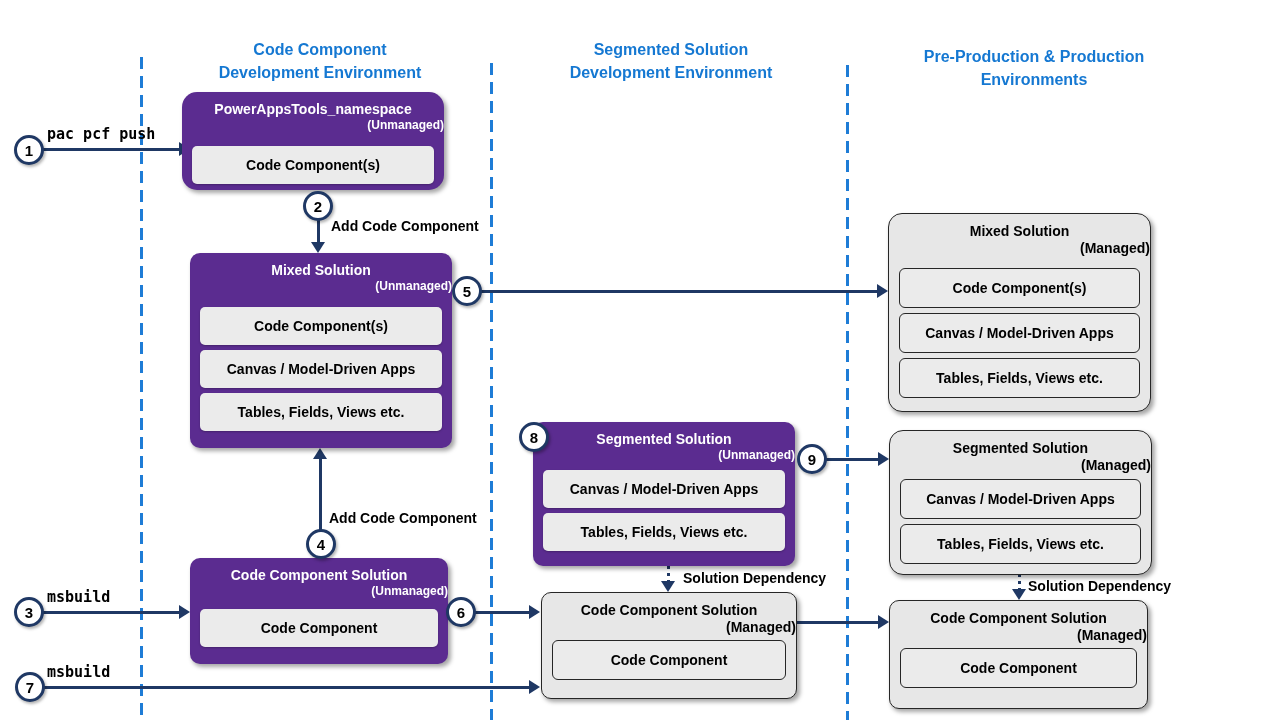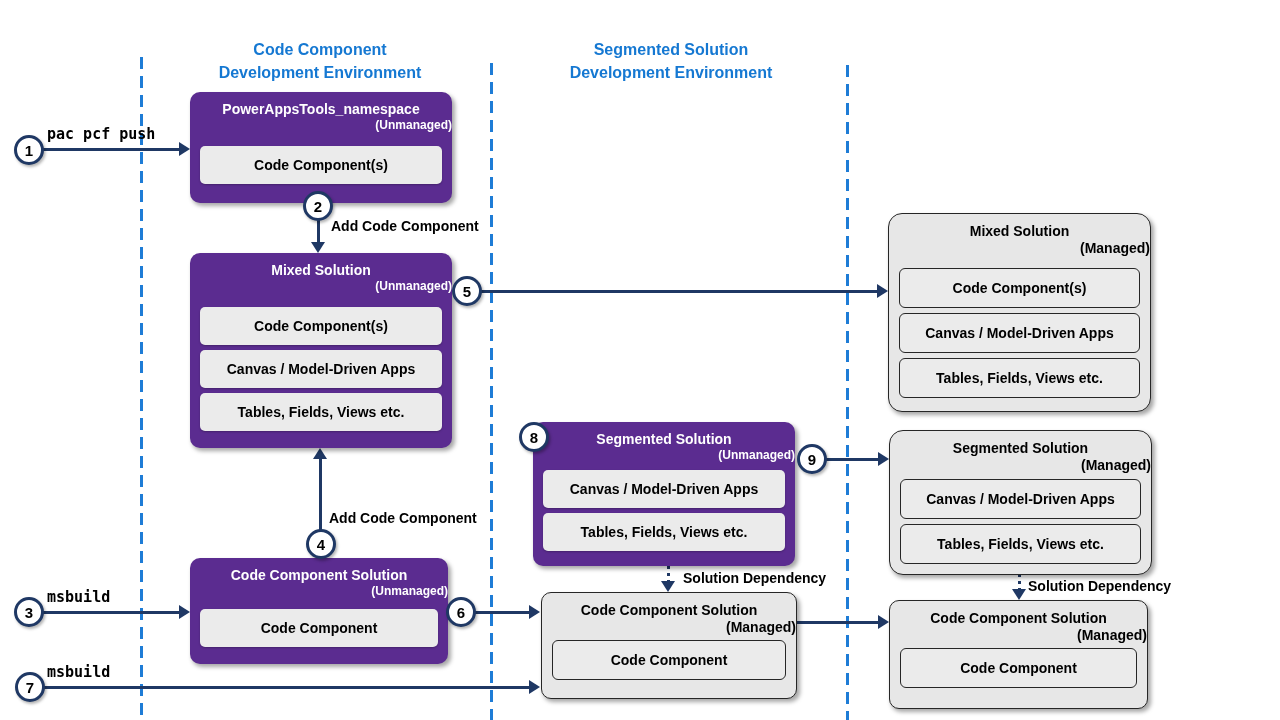--- a/index.html
+++ b/index.html
@@ -56,20 +56,22 @@
 
   <div class="col-header" style="left:170px; top:39px; width:300px;">
     <div>Code Component</div>
     <div>Development Environment</div>
   </div>
   <div class="col-header" style="left:521px; top:39px; width:300px;">
     <div>Segmented Solution</div>
     <div>Development Environment</div>
   </div>
   <div class="col-header" style="left:884px; top:46px; width:300px;">
+    <div>Pre-Production &amp; Production</div>
+    <div>Environments</div>
   </div>
 
   <div class="vdash" style="left:140px; top:57px; height:663px;"></div>
   <div class="vdash" style="left:490px; top:63px; height:657px;"></div>
   <div class="vdash" style="left:846px; top:65px; height:655px;"></div>
 
   <div class="arrow-h" style="left:42px; top:142px; width:148px;">
     <span class="line"></span>
       <span class="head"></span>
   </div>
@@ -107,21 +109,21 @@
   </div>
   <div class="arrow-v down dotted" style="left:661px; top:566px; height:26px;">
     <span class="line"></span>
       <span class="head"></span>
   </div>
   <div class="arrow-v down dotted" style="left:1012px; top:574px; height:26px;">
     <span class="line"></span>
       <span class="head"></span>
   </div>
 
-  <div class="box purple" style="left:190px; top:92px; width:262px; height:111px;">
+  <div class="box purple" style="left:182px; top:92px; width:262px; height:98px;border-radius:15px;">
     <div class="box-title">PowerAppsTools_namespace</div>
     <div class="box-state">(Unmanaged)</div>
     <div class="box-items" style="margin-top:14px;">
       <div class="item">Code Component(s)</div>
     </div>
   </div>
 
   <div class="box purple" style="left:190px; top:253px; width:262px; height:195px;">
     <div class="box-title">Mixed Solution</div>
     <div class="box-state">(Unmanaged)</div>

